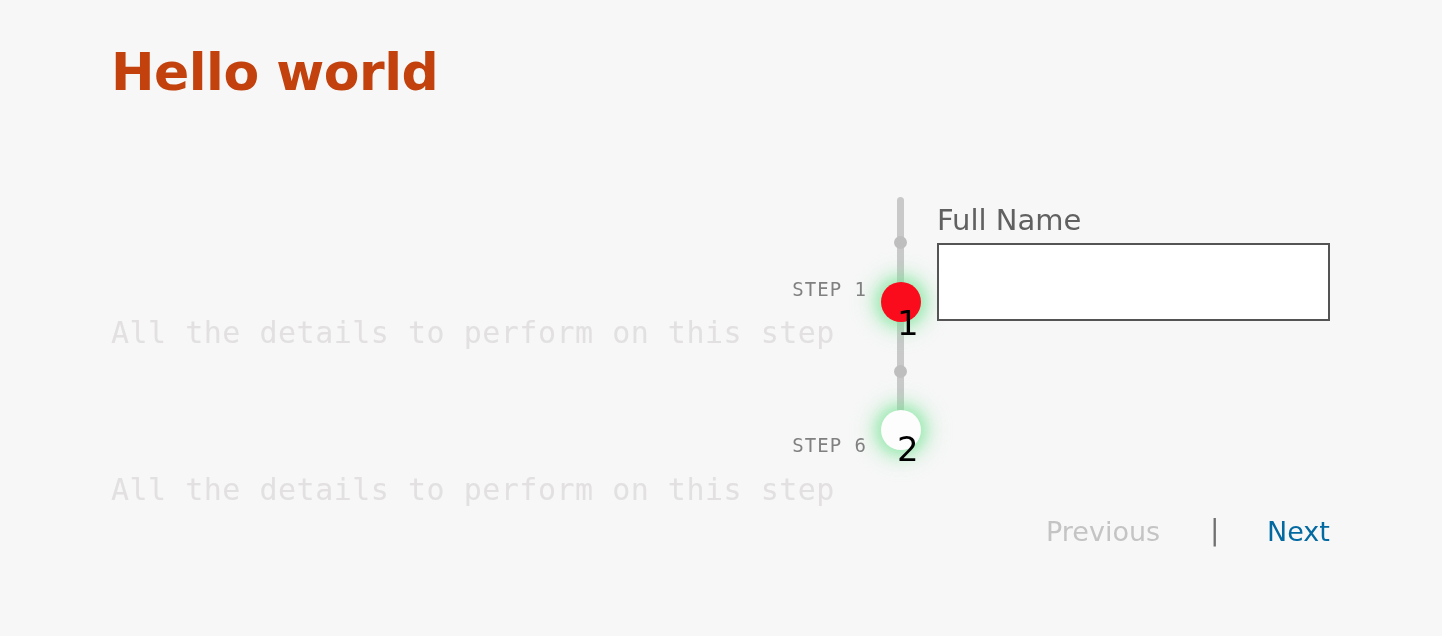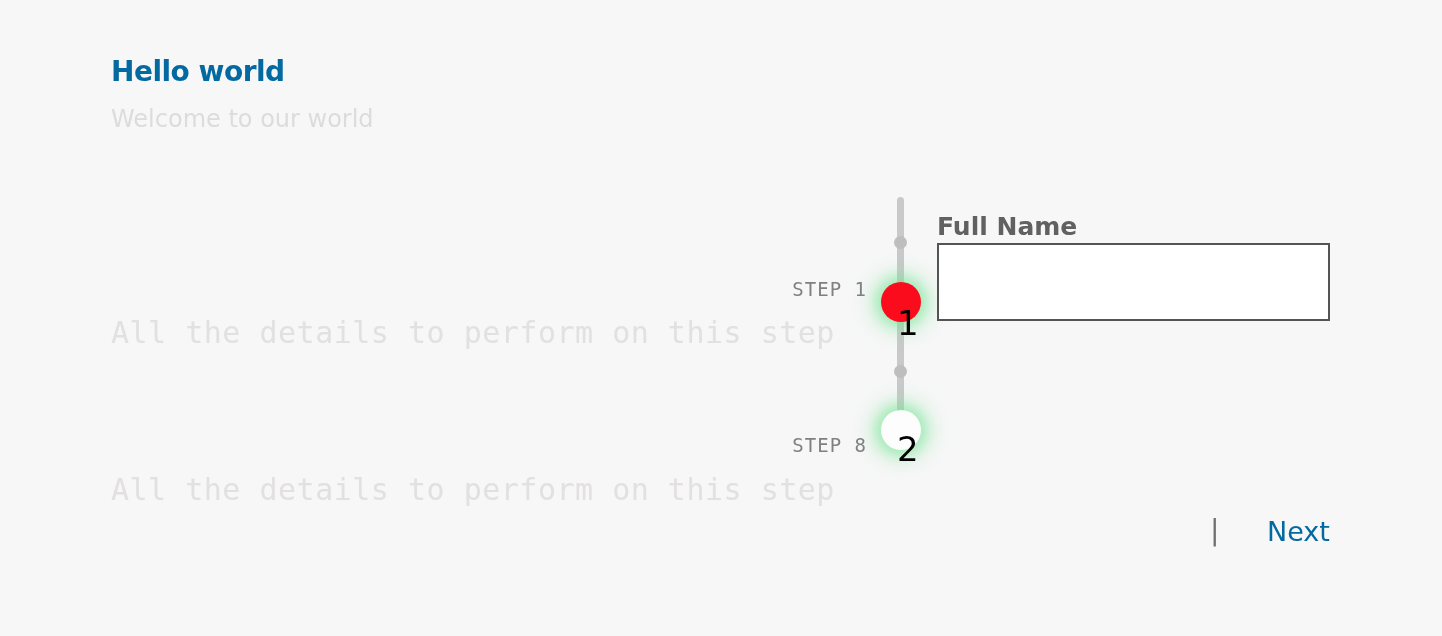--- a/index.html
+++ b/index.html
@@ -20,24 +20,24 @@
     width: 1442px;
     height: 636px;
   }
 
   
   .page-title {
     position: absolute;
     left: 111px;
     top: 47px;
     font-family: "DejaVu Sans", sans-serif;
-    font-size: 28px;
+    font-size: 52px;
     font-weight: 700;
     letter-spacing: -0.5px;
-    color: #0369a1;
+    color: #c2410c;
     line-height: 50px;
     white-space: nowrap;
   }
   .page-subtitle {
     position: absolute;
     left: 111px;
     top: 104px;
     font-family: "DejaVu Sans", sans-serif;
     font-size: 24px;
     font-weight: 400;
@@ -124,24 +124,24 @@
     color: #e2e0e0;
     white-space: nowrap;
   }
   .step-desc.d1 { top: 315px; }
   .step-desc.d2 { top: 472px; }
 
   
   .field-label {
     position: absolute;
     left: 937px;
-    top: 212px;
-    font-family: "DejaVu Sans", sans-serif;
-    font-size: 25px;
-    font-weight: 700;
+    top: 205px;
+    font-family: "DejaVu Sans", sans-serif;
+    font-size: 29px;
+    font-weight: 400;
     color: #616161;
     line-height: 30px;
     white-space: nowrap;
   }
   .field-input {
     position: absolute;
     left: 937px;
     top: 243px;
     width: 393px;
     height: 78px;
@@ -191,35 +191,35 @@
     white-space: nowrap;
     cursor: pointer;
   }
 </style>
 </head>
 <body>
 
 <div id="stage">
 
   <div class="page-title">Hello world</div>
-  <div class="page-subtitle">Welcome to our world</div>
 
   <div class="stepper-track"></div>
   <div class="track-dot dot-a"></div>
   <div class="track-dot dot-b"></div>
 
   <div class="step-node active"></div>
   <div class="step-num n1">1</div>
   <div class="step-label l1">STEP 1</div>
   <div class="step-desc d1">All the details to perform on this step</div>
 
   <div class="step-node pending"></div>
   <div class="step-num n2">2</div>
-  <div class="step-label l2">STEP 8</div>
+  <div class="step-label l2">STEP 6</div>
   <div class="step-desc d2">All the details to perform on this step</div>
 
   <div class="field-label">Full Name</div>
   <input class="field-input" type="text" placeholder="" style="">
 
+  <div class="nav-prev">Previous</div>
   <div class="nav-sep">|</div>
   <div class="nav-next">Next</div>
 
 </div>
 
 </body></html>

